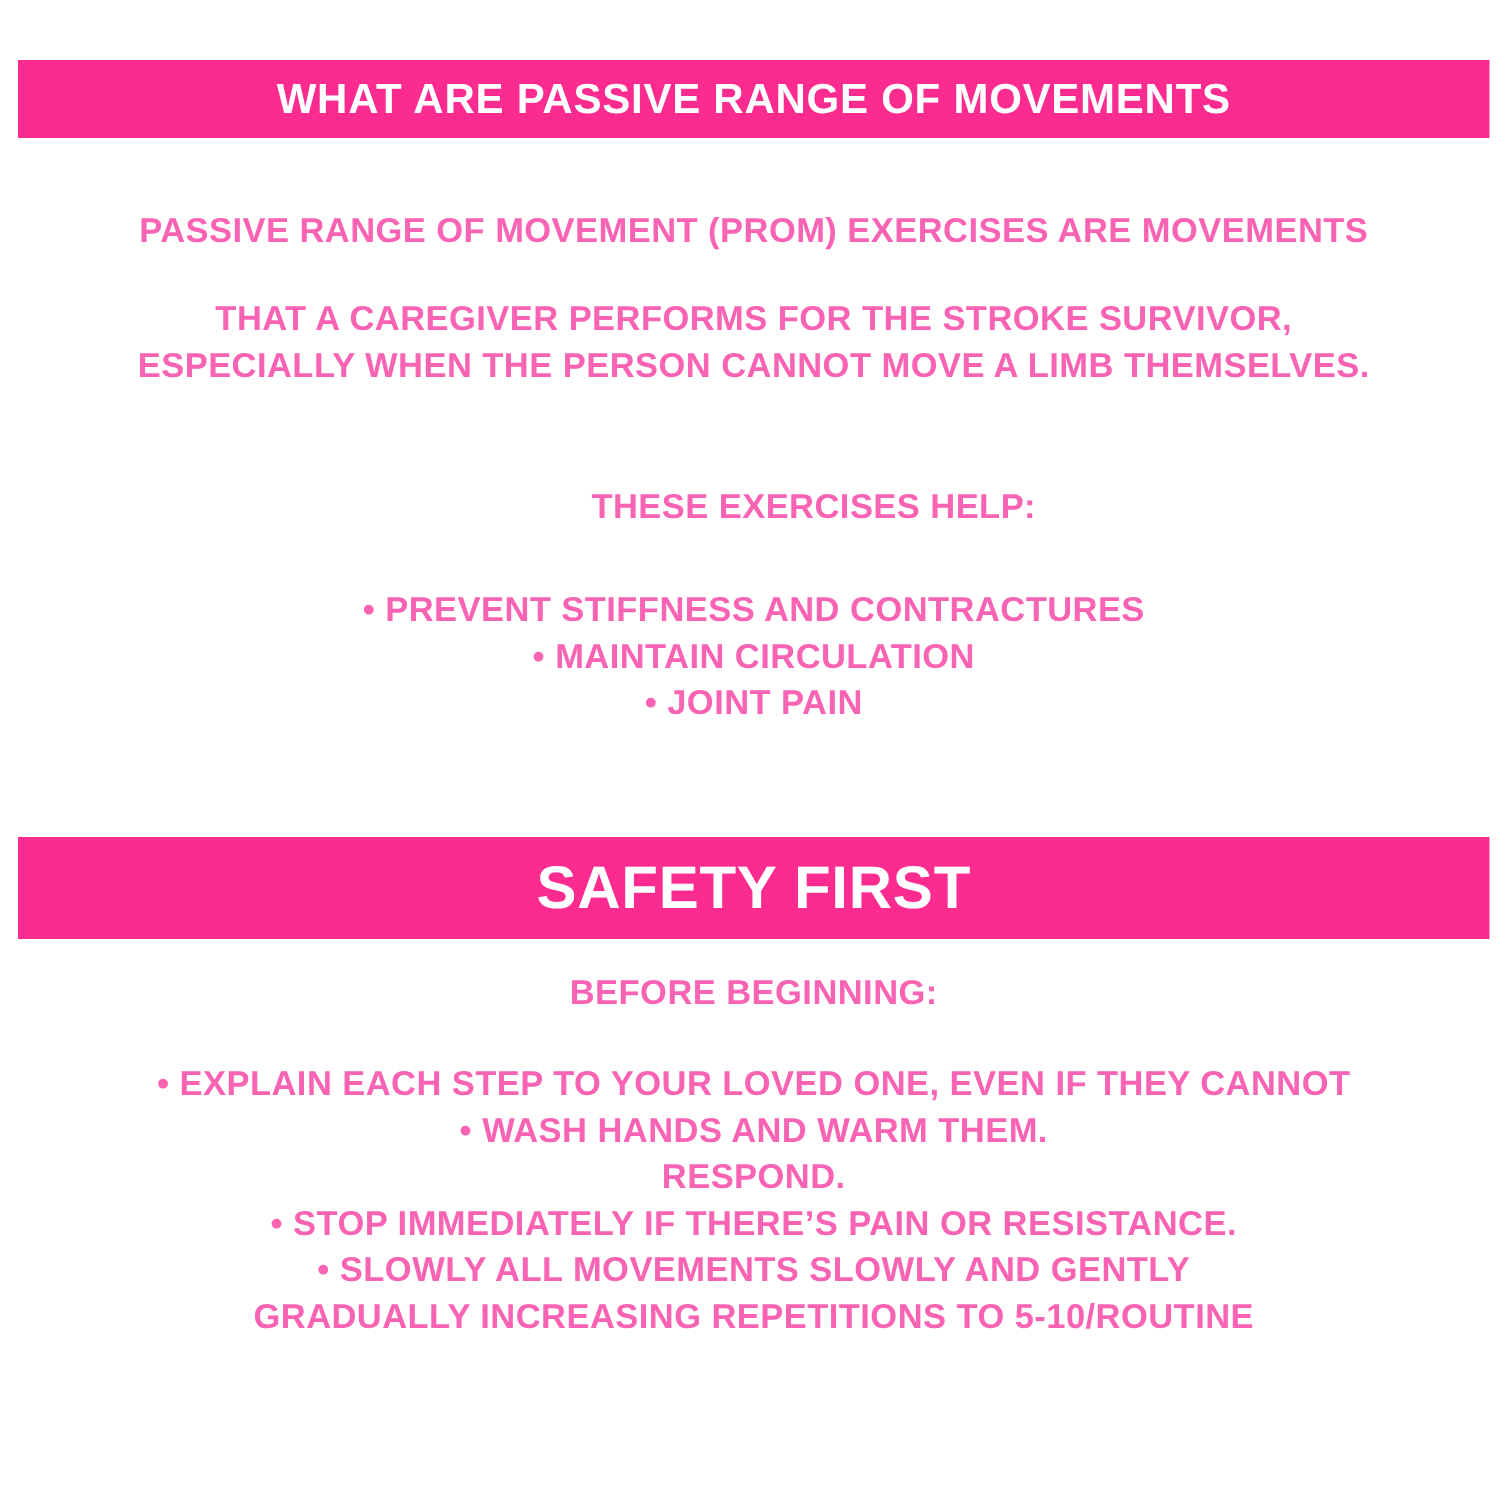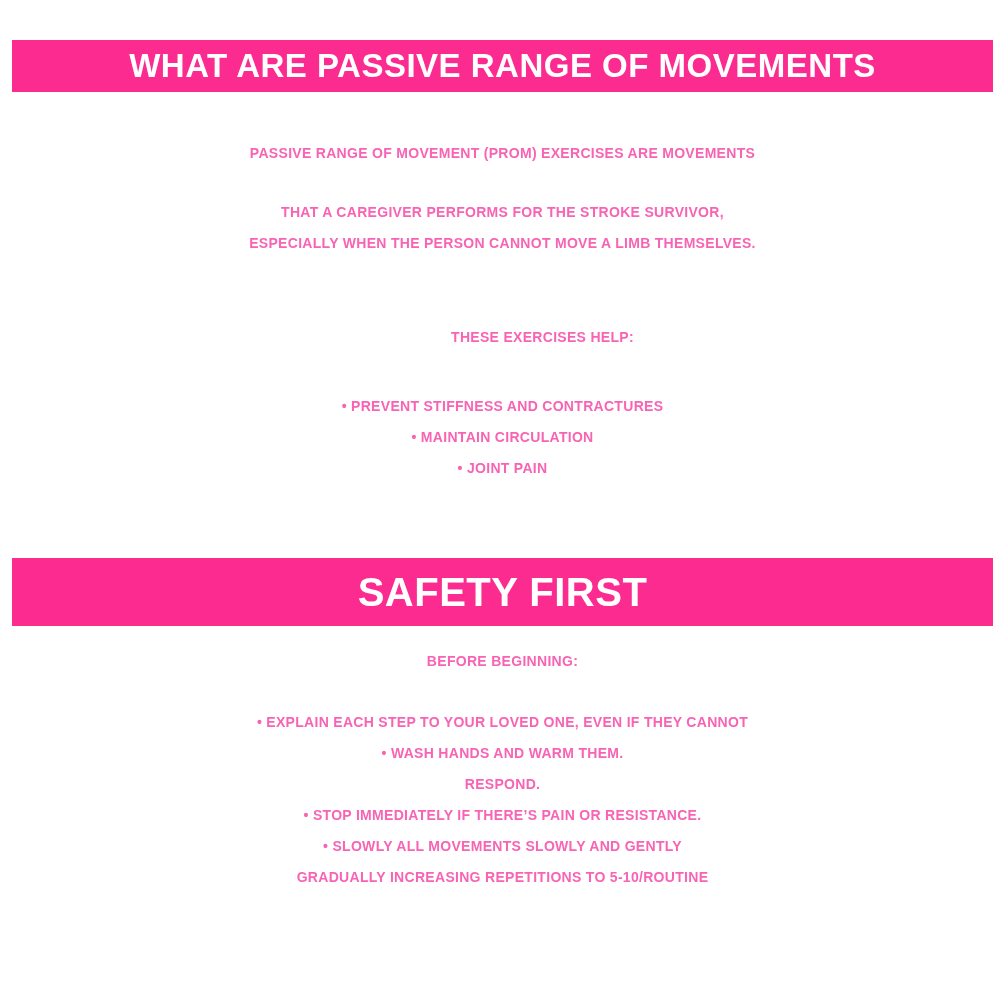--- a/index.html
+++ b/index.html
@@ -23,35 +23,35 @@
     color: #ffffff;
     display: flex;
     align-items: center;
     justify-content: center;
     font-weight: 700;
     letter-spacing: 0.5px;
   }
   .banner-intro {
     top: 40px;
     height: 52px;
-    font-size: 33px;
+    font-size: 28px;
   }
   .banner-safety {
     top: 558px;
     height: 68px;
     font-size: 40px;
   }
   .pink-text {
     position: absolute;
     left: 0;
     width: 100%;
     text-align: center;
     color: #f863b4;
     font-weight: 700;
-    font-size: 14px;
+    font-size: 23px;
     line-height: 31px;
     letter-spacing: 0.3px;
   }
   .lead-paragraph      { top: 138px; }
   .description-block   { top: 197px; }
   .benefits-heading    { top: 322px; margin-left: 40px; }
   .benefits-list       { top: 391px; }
   .safety-heading      { top: 646px; }
   .safety-list         { top: 707px; }
 </style>

